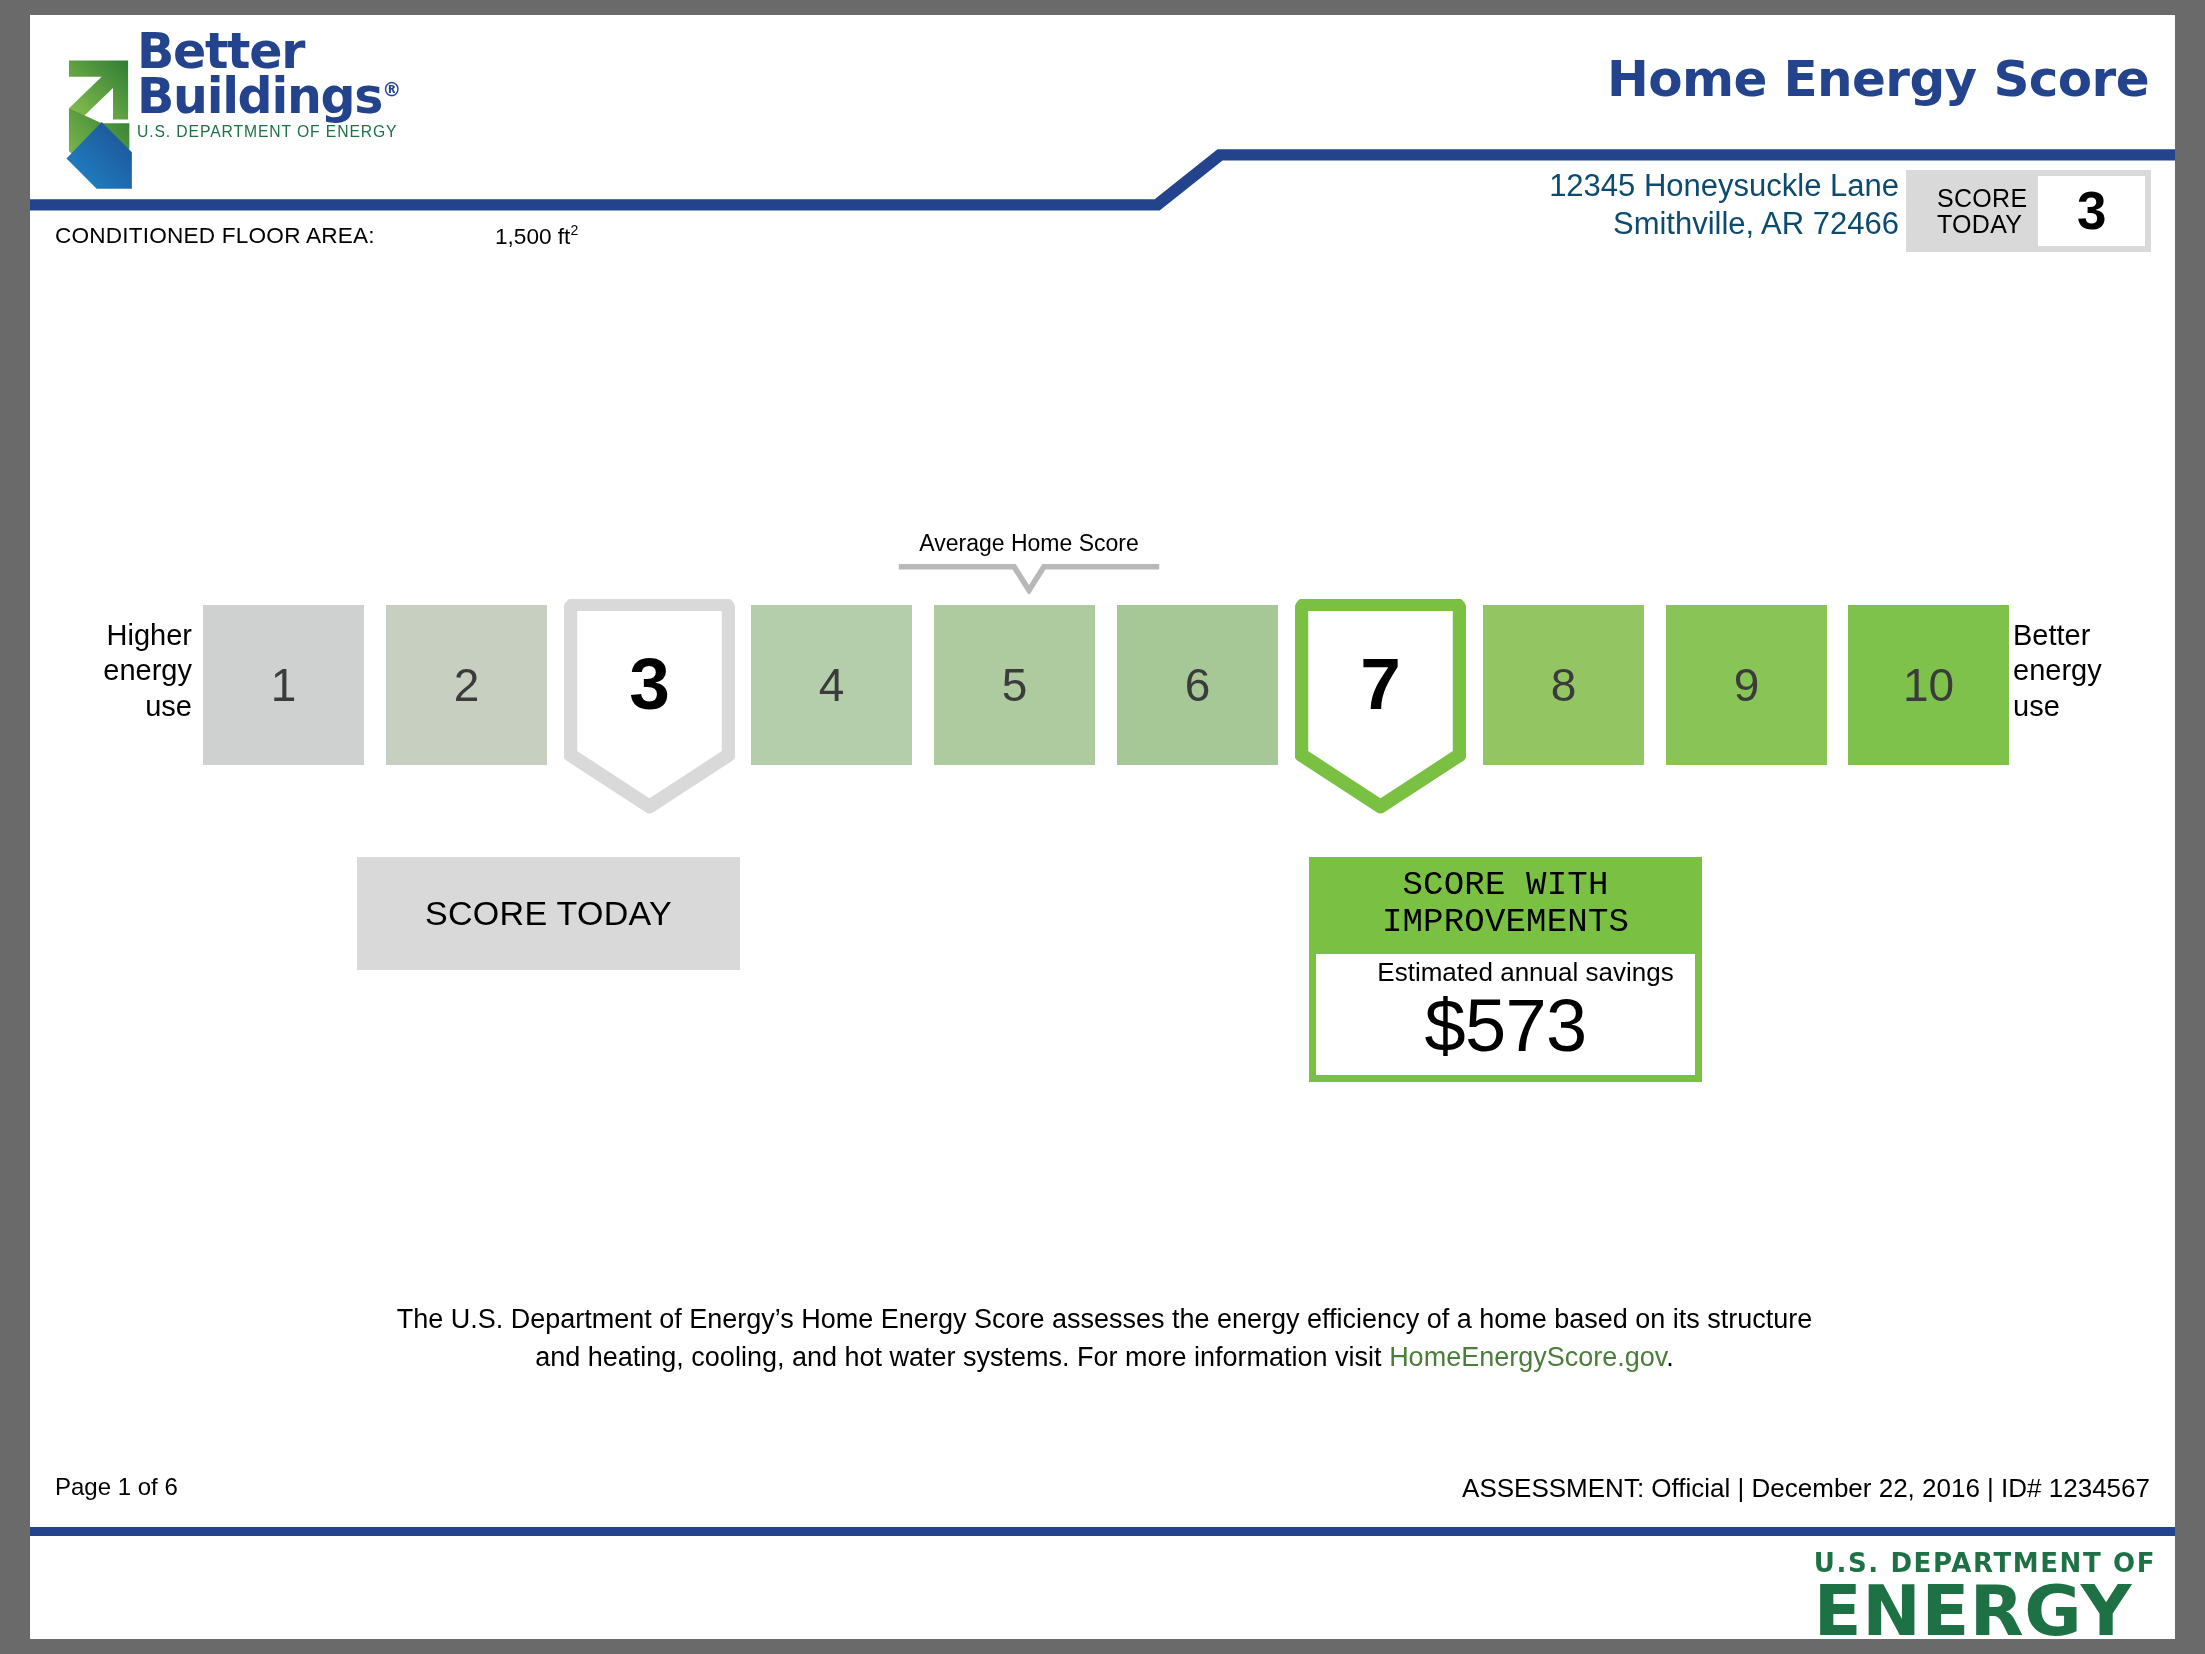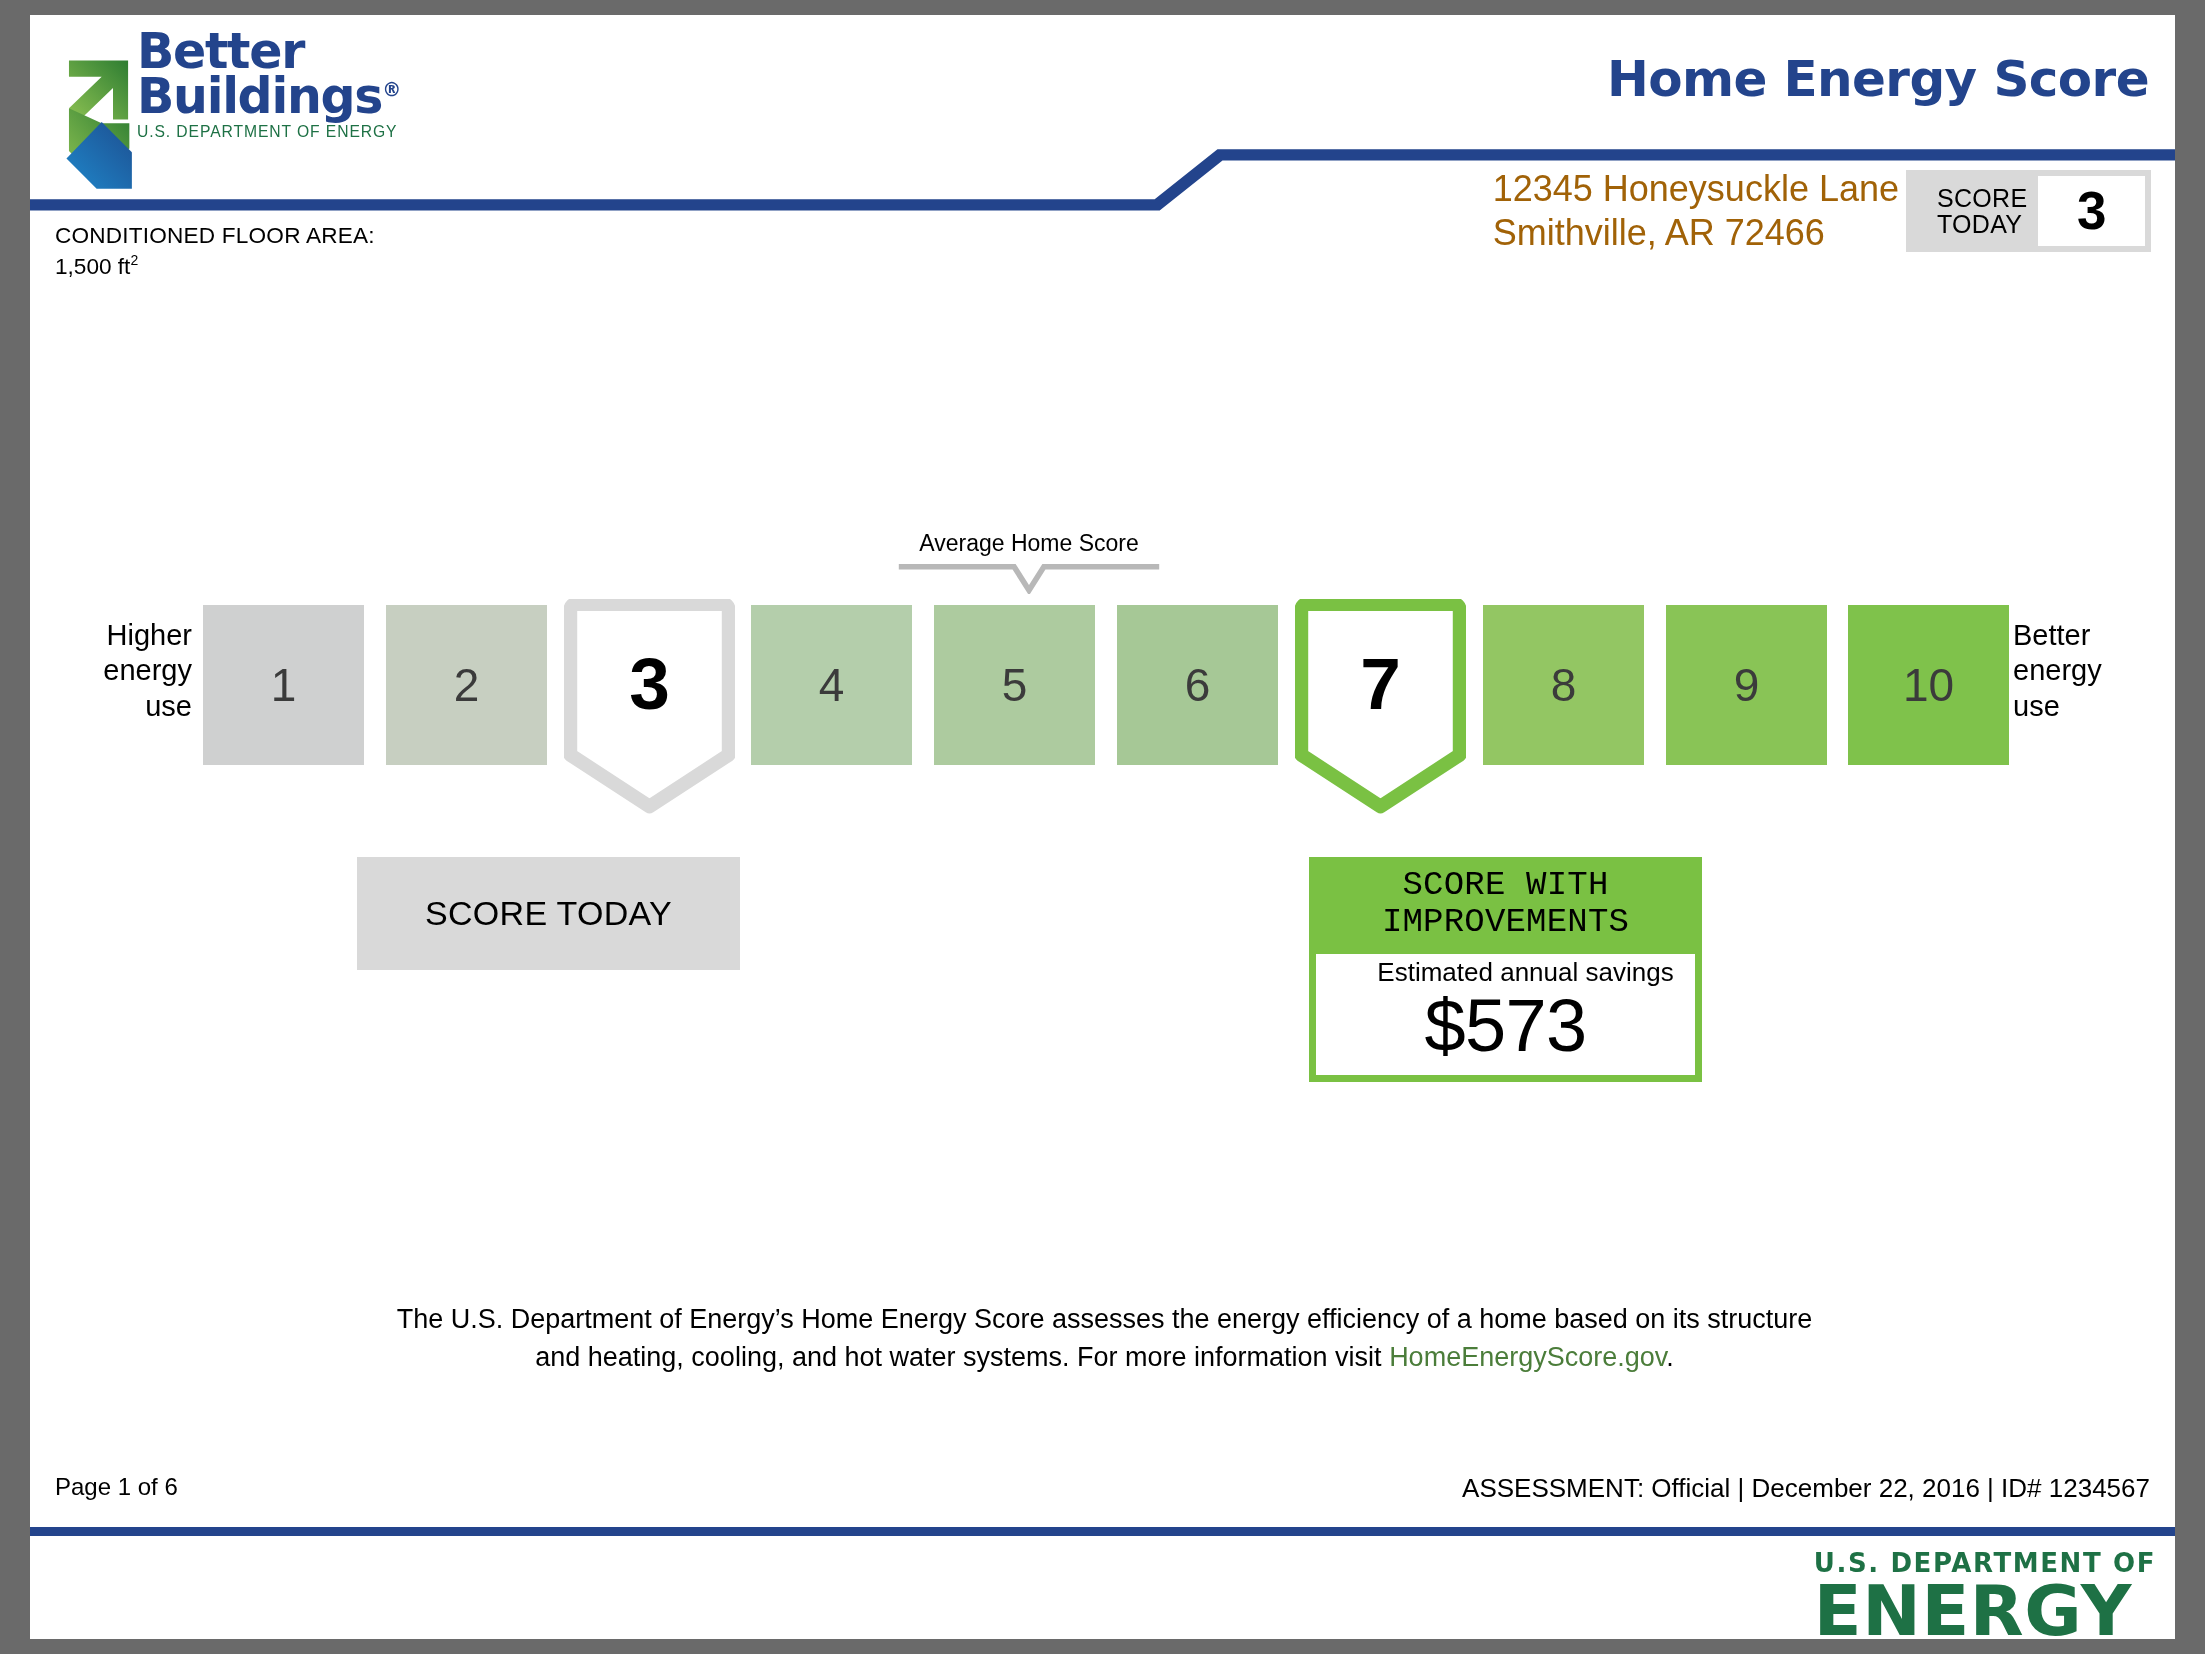--- a/index.html
+++ b/index.html
@@ -35,28 +35,28 @@
   .hes-title {
     position: absolute; right: 26px; top: 35px;
     font-family: "DejaVu Sans", sans-serif;
     font-size: 50px; font-weight: 700; color: #23448c;
     letter-spacing: -0.6px;
   }
 
   .divider { position: absolute; left: 0; top: 123px; width: 2145px; height: 75px; }
 
   .meta { position: absolute; left: 25px; top: 206px; font-size: 22.6px; color: #000; }
-  .meta-row { display: flex; line-height: 1.32; flex-direction: column; }
+  .meta-row { display: flex; line-height: 1.32; }
   .meta-label { width: 440px; letter-spacing: 0.2px; }
   .meta-value { }
   .meta-value sup { font-size: 0.62em; vertical-align: super; }
 
   .addr {
     position: absolute; right: 276px; top: 152px;
-    font-size: 36px; line-height: 1.22; color: #a16207;
+    text-align: right; font-size: 31px; line-height: 1.22; color: #0c4a6e;
   }
   .score-today-chip {
     position: absolute; right: 24px; top: 155px;
     width: 245px; height: 82px;
     background: #d9d9d9;
     display: flex; align-items: center;
   }
   .stc-label {
     flex: 0 0 auto; padding-left: 31px; width: 126px;
     font-size: 25px; line-height: 1.05; color: #000; letter-spacing: 0.3px;

